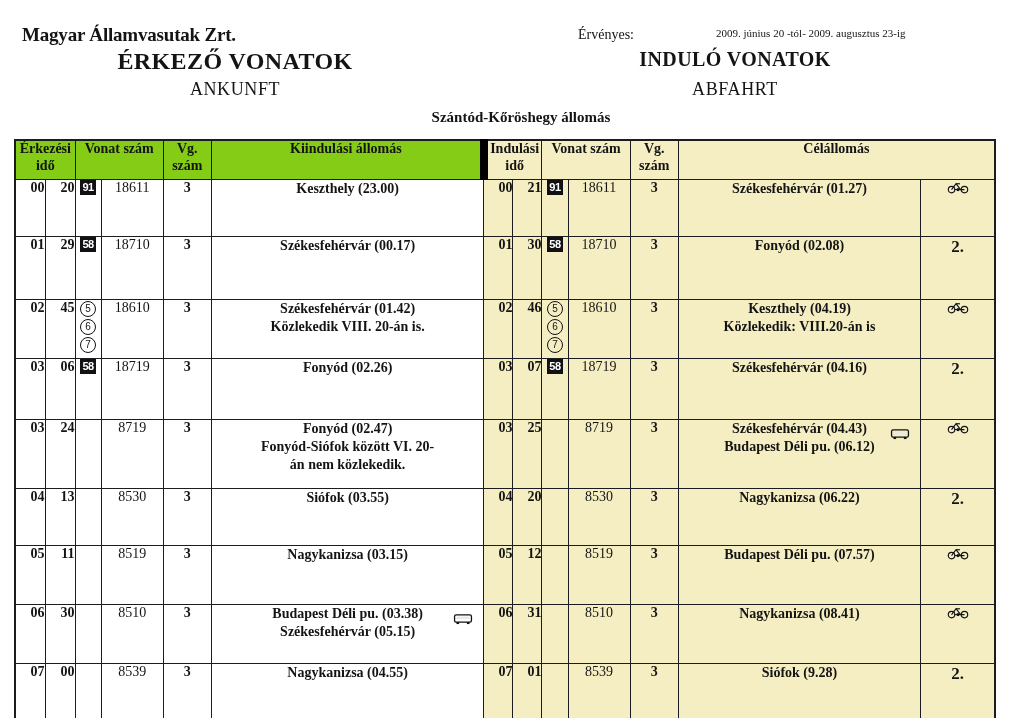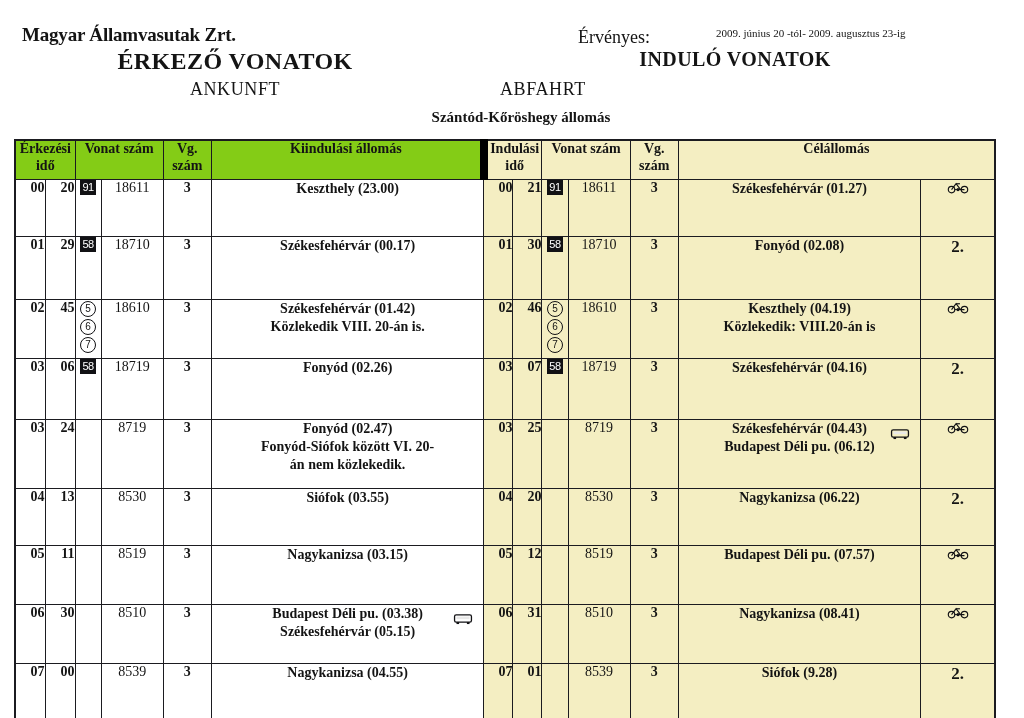--- a/index.html
+++ b/index.html
@@ -26,21 +26,21 @@
     left: 22px;
     top: 24px;
     font-size: 19px;
     font-weight: bold;
     letter-spacing: -0.2px;
   }
   .valid-label {
     position: absolute;
     left: 578px;
     top: 27px;
-    font-size: 18px;
+    font-size: 14px;
   }
   .valid-value {
     position: absolute;
     left: 716px;
     top: 27px;
     font-size: 11px;
     white-space: nowrap;
   }
   .title-left {
     position: absolute;
@@ -69,20 +69,21 @@
     text-align: center;
     font-size: 20px;
     font-weight: bold;
     letter-spacing: 0.4px;
   }
   .subtitle-right {
     position: absolute;
     left: 500px;
     top: 79px;
     width: 470px;
+    text-align: center;
     font-size: 18px;
     letter-spacing: 0.6px;
   }
   .station-name {
     position: absolute;
     left: 0;
     top: 109px;
     width: 1010px;
     text-align: center;
     font-size: 15px;
@@ -192,21 +193,21 @@
   tr.r7 td { height: 58px; }
   tr.r8 td { height: 62px; }
 
   
   .sym-box {
     display: inline-block;
     background: #111114;
     color: #ffffff;
     font-family: "Liberation Sans", sans-serif;
     font-size: 11px;
-    font-weight: normal;
+    font-weight: bold;
     line-height: 13px;
     padding: 1px 2px 1px 2px;
     letter-spacing: -0.4px;
     text-align: right;
   }
   .sym-circ {
     display: block;
     width: 14px;
     height: 14px;
     margin: 1px auto 2px auto;

